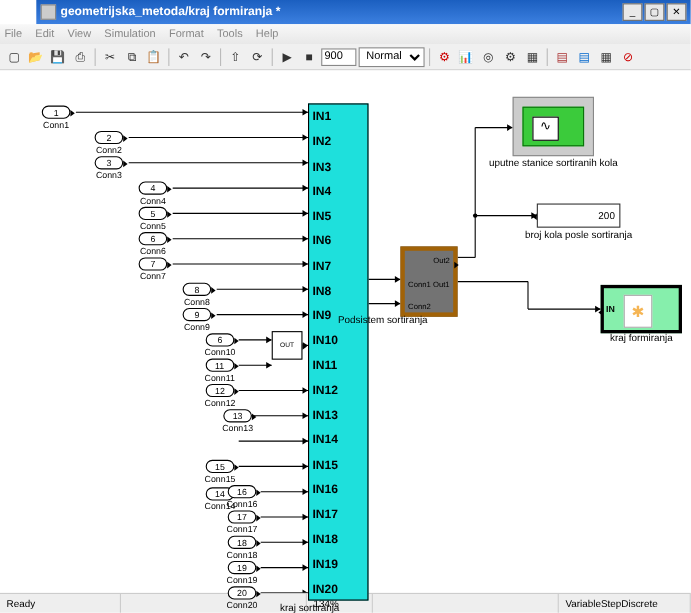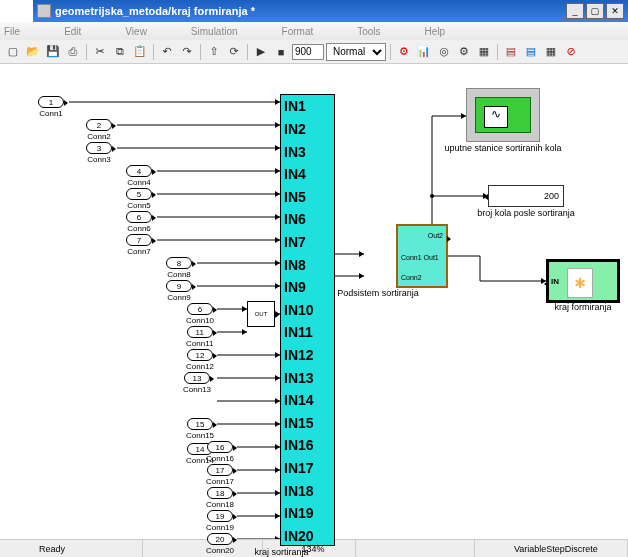--- a/index.html
+++ b/index.html
@@ -5,21 +5,21 @@
 * { box-sizing: border-box; margin: 0; padding: 0; }
 body { font-family: Tahoma, Arial, sans-serif; font-size: 11px; background: #fff; width: 628px; height: 557px; overflow: hidden; }
 
 
 .titlebar { background: linear-gradient(#1b5fc0, #3c80e0); height: 22px; display: flex; align-items: center; padding: 0 4px; color: #fff; font-size: 11px; margin-left: 33px; }
 .titlebar .icon { width: 14px; height: 14px; background: #ccc; border: 1px solid #888; margin-right: 4px; }
 .titlebar .title { flex: 1; font-weight: bold; }
 .titlebar .winbtn { width: 18px; height: 16px; background: #e8e8e8; border: 1px solid #666; margin-left: 2px; display: flex; align-items: center; justify-content: center; font-size: 9px; color: #000; }
 
 
-.menubar { background: linear-gradient(#f8f8f8, #e8e8e8); height: 18px; display: flex; align-items: center; padding: 0 4px; font-size: 10px; color: #888; gap: 32px; }
+.menubar { background: linear-gradient(#f8f8f8, #e8e8e8); height: 18px; display: flex; align-items: center; padding: 0 4px; font-size: 10px; color: #888; }
 .menubar span { margin-right: 12px; }
 
 
 .toolbar { background: #f0f0f0; height: 24px; border-bottom: 1px solid #ccc; display: flex; align-items: center; padding: 0 4px; gap: 2px; }
 .tbtn { width: 18px; height: 18px; border: 1px solid transparent; display: flex; align-items: center; justify-content: center; font-size: 11px; color: #333; }
 .tsep { width: 1px; height: 16px; background: #bbb; margin: 0 2px; }
 .tinput { width: 32px; height: 16px; border: 1px solid #888; font-size: 10px; padding: 0 2px; }
 .tselect { height: 18px; font-size: 10px; border: 1px solid #888; background: #fff; padding: 0 2px; width: 60px;}
 
 
@@ -27,29 +27,29 @@
 svg.wires { position: absolute; left: 0; top: 0; width: 628px; height: 475px; pointer-events: none; }
 
 
 .port { position: absolute; display: flex; flex-direction: column; align-items: center; z-index: 2; }
 .port .shape { width: 26px; height: 12px; border: 1px solid #000; border-radius: 9px; display: flex; align-items: center; justify-content: center; font-size: 8px; background: #fff; position: relative; }
 .port .shape::after { content: ""; position: absolute; right: -5px; top: 3px; width: 0; height: 0; border-top: 3px solid transparent; border-bottom: 3px solid transparent; border-left: 4px solid #000; }
 .port .lbl { font-size: 8px; margin-top: 1px; }
 
 
 .mainblock { position: absolute; background: #1ee0dc; border: 1px solid #000; z-index: 1; }
-.mainblock .inlabel { position: absolute; left: 3px; font-size: 14px; font-weight: bold; color: #000; height: 12px; line-height: 12px; }
+.mainblock .inlabel { position: absolute; left: 3px; font-size: 11px; font-weight: bold; color: #000; height: 12px; line-height: 12px; }
 .mainblock .label-under { position: absolute; top: 100%; left: 0; width: 100%; text-align: center; font-size: 9px; padding-top: 2px; }
 
 
 .outblk { position: absolute; width: 28px; height: 26px; border: 1px solid #000; background: #fff; display: flex; align-items: center; justify-content: center; font-size: 6px; z-index: 2; }
 .outblk::after { content: ""; position: absolute; right: -5px; top: 10px; width: 0; height: 0; border-top: 3px solid transparent; border-bottom: 3px solid transparent; border-left: 4px solid #000; }
 
 
-.subsys { position: absolute; background: #5eead4; border: 2px solid #a16207; z-index: 2; margin-left: 32px; }
+.subsys { position: absolute; background: #737373; border: 4px solid #a16207; z-index: 2; }
 .subsys .plabel { position: absolute; font-size: 7px; color: #000; }
 .subsys .label-under { position: absolute; top: 100%; left: -20px; width: 120px; text-align: center; font-size: 9px; padding-top: 2px; }
 .subsys::before { content: ""; position: absolute; right: -5px; top: 10px; width: 0; height: 0; border-top: 3px solid transparent; border-bottom: 3px solid transparent; border-left: 4px solid #000; }
 
 
 .scope { position: absolute; width: 74px; height: 54px; background: #ccc; border: 1px solid #888; z-index: 2; }
 .scope .inner { position: absolute; top: 8px; left: 8px; right: 8px; bottom: 8px; background: #3bcb3b; border: 1px solid #0b720b; }
 .scope .wf { position: absolute; top: 8px; left: 8px; width: 24px; height: 22px; border: 1px solid #000; background: #fff; font-size: 12px; text-align: center;  }
 .label-under { position: absolute; top: 100%; left: 50%; transform: translateX(-50%); white-space: nowrap; font-size: 9px; padding-top: 2px; }
 
@@ -58,21 +58,21 @@
 .display::before { content: ""; position: absolute; left: -5px; top: 8px; width: 0; height: 0; border-top: 3px solid transparent; border-bottom: 3px solid transparent; border-right: 4px solid #000; }
 
 
 .orange { position: absolute; width: 74px; height: 44px; background: #86efac; border: 3px solid #000000; display: flex; align-items: center; z-index: 2; }
 .orange .inner { position: absolute; left: 18px; top: 6px; width: 26px; height: 30px; background: #fff; border: 1px solid #aaa; display: flex; align-items: center; justify-content: center; font-size: 14px; color: #f5b554; }
 .orange .in-lbl { position: absolute; left: 2px; font-size: 8px; font-weight: bold; }
 .orange::before { content: ""; position: absolute; left: -5px; top: 19px; width: 0; height: 0; border-top: 3px solid transparent; border-bottom: 3px solid transparent; border-right: 4px solid #000; }
 
 
 .statusbar { position: absolute; bottom: 0; left: 0; right: 0; height: 18px; background: #eee; border-top: 1px solid #ccc; display: flex; align-items: center; font-size: 9px; }
-.statusbar .cell { border-right: 1px solid #ccc; padding: 0 6px; height: 100%; display: flex; align-items: center; margin-left: 33px; }
+.statusbar .cell { border-right: 1px solid #ccc; padding: 0 6px; height: 100%; display: flex; align-items: center; }
 .statusbar .ready { width: 110px; }
 .statusbar .flex { flex: 1; }
 .statusbar .zoom { width: 60px; }
 .statusbar .solver { width: 120px; }
 </style>
 </head>
 <body>
 
 <div class="titlebar">
   <div class="icon"></div>
@@ -228,21 +228,21 @@
         <div class="lbl">Conn10</div>
       </div>
       <div class="port" style="left: 186px; top: 262px;">
         <div class="shape">11</div>
         <div class="lbl">Conn11</div>
       </div>
       <div class="port" style="left: 186px; top: 285px;">
         <div class="shape">12</div>
         <div class="lbl">Conn12</div>
       </div>
-      <div class="port" style="left: 183px; top: 308px;">
+      <div class="port" style="left: 202px; top: 308px;">
         <div class="shape">13</div>
         <div class="lbl">Conn13</div>
       </div>
       <div class="port" style="left: 186px; top: 331px; margin-top: 48px;">
         <div class="shape">14</div>
         <div class="lbl">Conn14</div>
       </div>
       <div class="port" style="left: 186px; top: 354px;">
         <div class="shape">15</div>
         <div class="lbl">Conn15</div>

